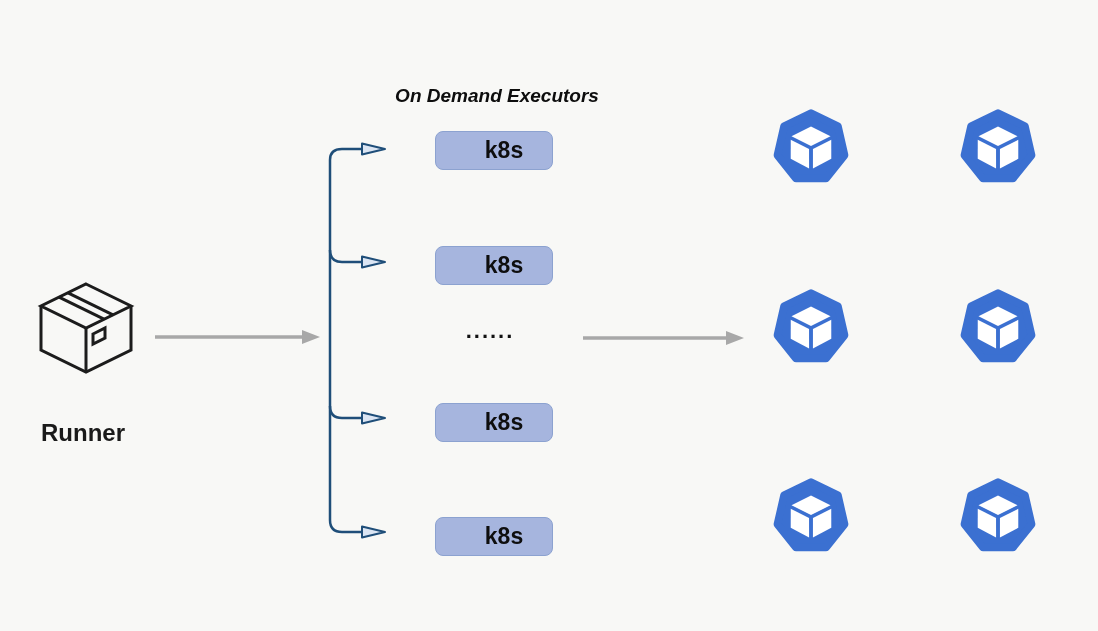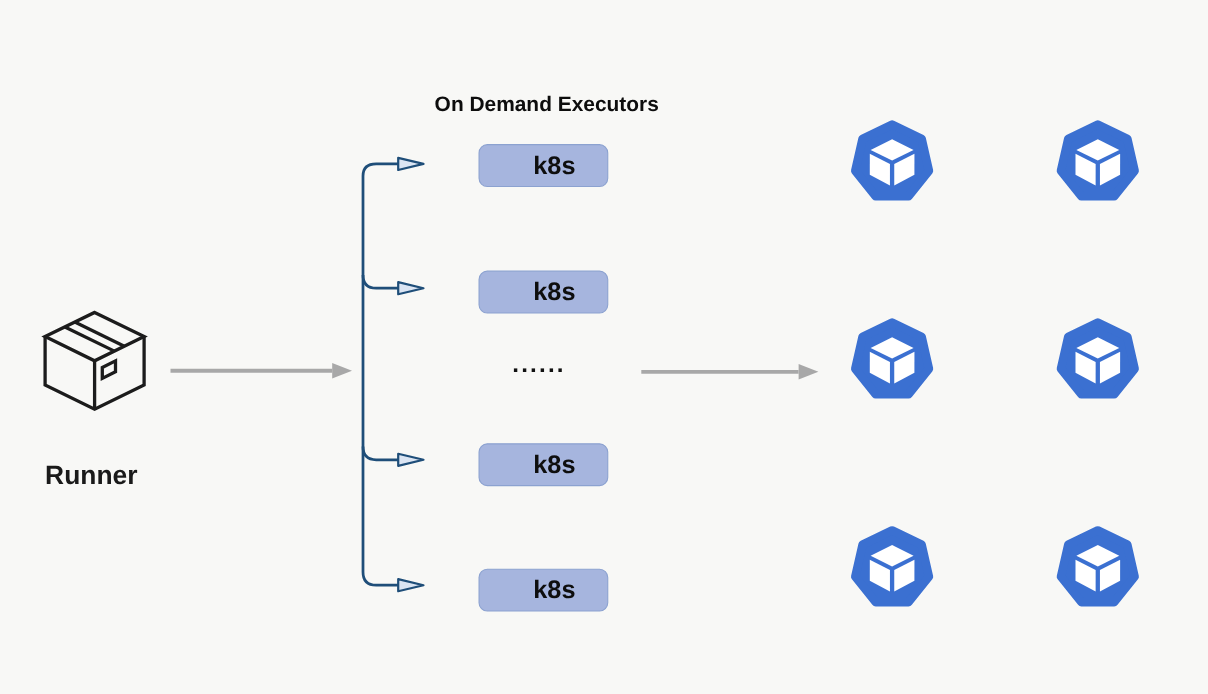--- a/index.html
+++ b/index.html
@@ -26,20 +26,21 @@
     overflow: hidden;
   }
   .abs { position: absolute; }
 
   .diagram-title {
     left: 347px; top: 84px; width: 300px;
     text-align: center;
     font-size: 19px; line-height: 24px;
     font-weight: 600;
     color: #0d0d0d;
+    font-style: italic;
   }
 
   .runner-label {
     left: 33px; top: 419px; width: 100px;
     text-align: center;
     font-size: 24px;
     font-weight: 600;
     color: var(--ink);
   }
 

